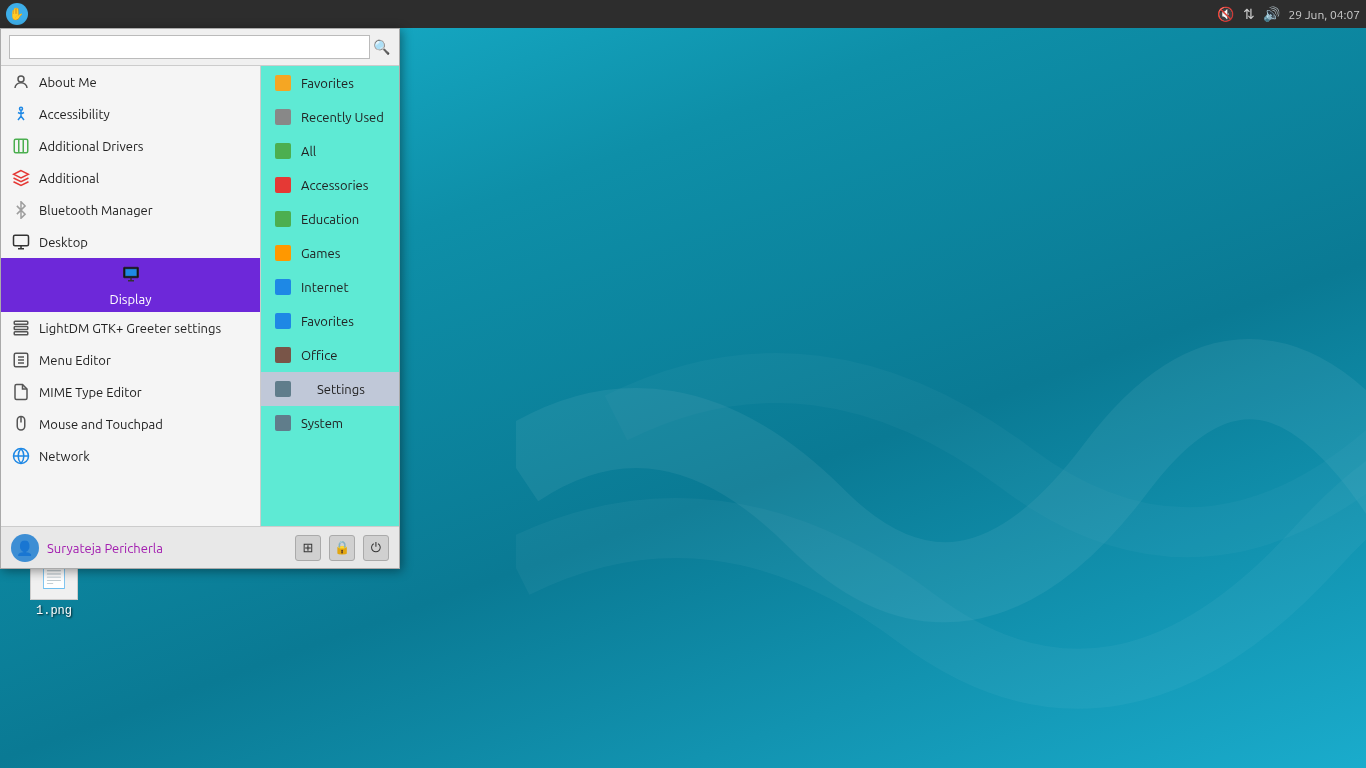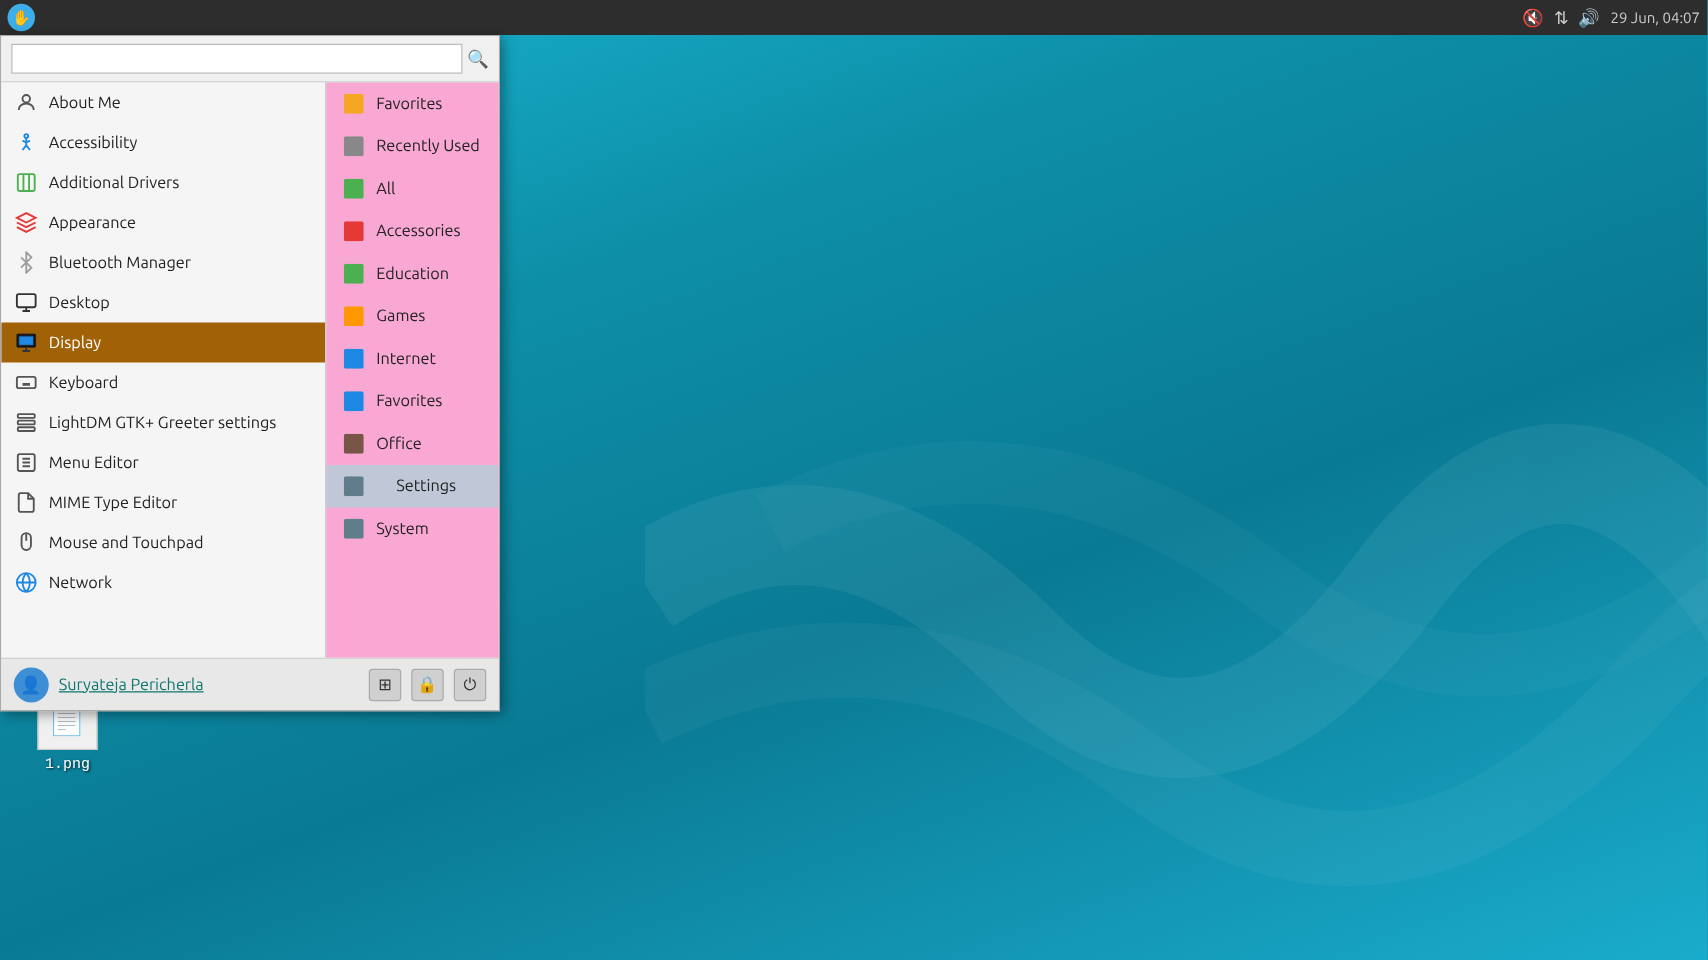--- a/index.html
+++ b/index.html
@@ -130,42 +130,43 @@
     .left-panel-item {
       display: flex;
       align-items: center;
       padding: 6px 10px;
       cursor: pointer;
       gap: 8px;
       color: #222;
     }
 
     .left-panel-item.active {
-      background: #a16207;
+      background: #6d28d9;
       color: white;
+      flex-direction: column;
     }
 
     .left-panel-item .item-icon {
       width: 20px;
       height: 20px;
       flex-shrink: 0;
       display: flex;
       align-items: center;
       justify-content: center;
       font-size: 16px;
     }
 
     .left-panel-item .item-label {
       font-size: 13px;
     }
 
     
     .right-panel {
       flex: 1;
-      background: #f9a8d4;
+      background: #5eead4;
       overflow-y: auto;
     }
 
     .right-panel-item {
       display: flex;
       align-items: center;
       padding: 7px 12px;
       cursor: pointer;
       gap: 8px;
       color: #222;
@@ -209,22 +210,21 @@
       display: flex;
       align-items: center;
       justify-content: center;
       color: white;
       font-size: 14px;
     }
 
     .user-name {
       flex: 1;
       font-size: 13px;
-      color: #0f766e;
-      text-decoration: underline;
+      color: #a21caf;
     }
 
     .footer-btn {
       width: 26px;
       height: 26px;
       background: #d0d0d0;
       border: 1px solid #aaa;
       border-radius: 3px;
       cursor: pointer;
       display: flex;
@@ -334,21 +334,21 @@
             </svg>
           </div>
           <span class="item-label">Additional Drivers</span>
         </div>
         <div class="left-panel-item">
           <div class="item-icon">
             <svg width="18" height="18" viewBox="0 0 24 24" fill="none" stroke="#e53935" stroke-width="2">
               <path d="M12 2L2 7l10 5 10-5-10-5zM2 17l10 5 10-5M2 12l10 5 10-5"></path>
             </svg>
           </div>
-          <span class="item-label">Appearance</span>
+          <span class="item-label">Additional</span>
         </div>
         <div class="left-panel-item">
           <div class="item-icon">
             <svg width="18" height="18" viewBox="0 0 24 24" fill="none" stroke="#9e9e9e" stroke-width="2">
               <polyline points="6.5,6.5 17.5,17.5 12,23 12,1 17.5,6.5 6.5,17.5"></polyline>
             </svg>
           </div>
           <span class="item-label">Bluetooth Manager</span>
         </div>
         <div class="left-panel-item">
@@ -364,33 +364,20 @@
         <div class="left-panel-item active">
           <div class="item-icon">
             <svg width="18" height="18" viewBox="0 0 24 24" fill="#222" stroke="#222" stroke-width="1">
               <rect x="2" y="3" width="20" height="14" rx="1" fill="#111"></rect>
               <rect x="4" y="5" width="16" height="10" fill="#1e88e5"></rect>
               <line x1="8" y1="21" x2="16" y2="21" stroke="#333" stroke-width="2"></line>
               <line x1="12" y1="17" x2="12" y2="21" stroke="#333" stroke-width="2"></line>
             </svg>
           </div>
           <span class="item-label">Display</span>
-        </div>
-        <div class="left-panel-item">
-          <div class="item-icon">
-            <svg width="18" height="18" viewBox="0 0 24 24" fill="none" stroke="#555" stroke-width="2">
-              <rect x="2" y="6" width="20" height="12" rx="2"></rect>
-              <line x1="6" y1="10" x2="6" y2="10" stroke-width="3"></line>
-              <line x1="10" y1="10" x2="10" y2="10" stroke-width="3"></line>
-              <line x1="14" y1="10" x2="14" y2="10" stroke-width="3"></line>
-              <line x1="18" y1="10" x2="18" y2="10" stroke-width="3"></line>
-              <line x1="8" y1="14" x2="16" y2="14" stroke-width="3"></line>
-            </svg>
-          </div>
-          <span class="item-label">Keyboard</span>
         </div>
         <div class="left-panel-item">
           <div class="item-icon">
             <svg width="18" height="18" viewBox="0 0 24 24" fill="none" stroke="#555" stroke-width="2">
               <rect x="3" y="3" width="18" height="4" rx="1"></rect>
               <rect x="3" y="10" width="18" height="4" rx="1"></rect>
               <rect x="3" y="17" width="18" height="4" rx="1"></rect>
             </svg>
           </div>
           <span class="item-label">LightDM GTK+ Greeter settings</span>

